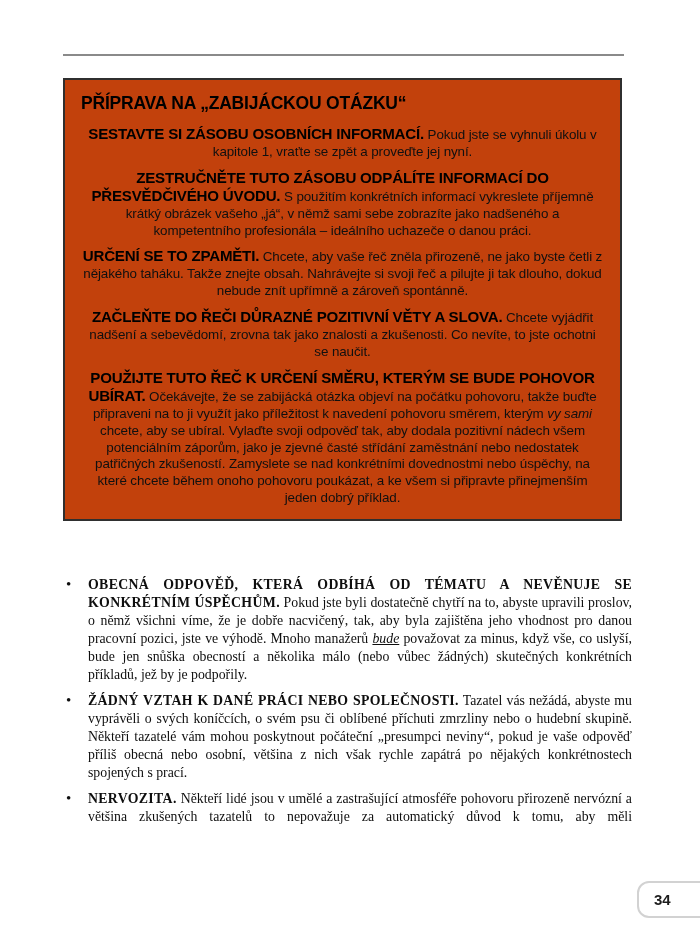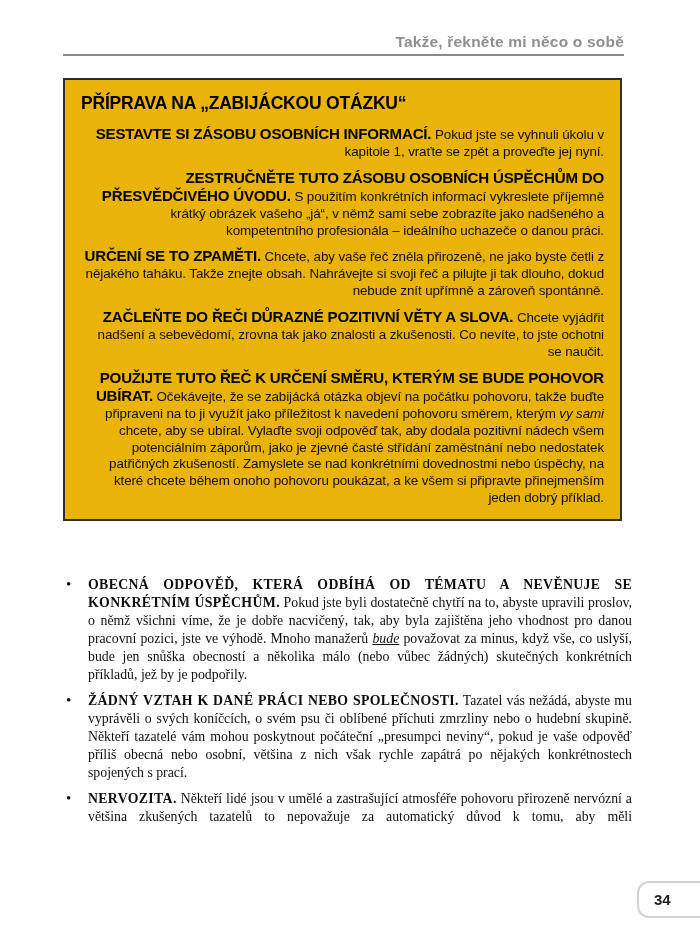--- a/index.html
+++ b/index.html
@@ -21,33 +21,33 @@
   }
   .header-rule {
     position:absolute; left:63px; top:54px; width:561px;
     border-top:2px solid #8a8a8a;
   }
 
   
   .callout-box {
     position:absolute; left:63px; top:78px; width:559px;
     box-sizing:border-box;
-    background:#eab308;
+    background:#c2410c;
     border:2px solid #2f2f2f;
     padding:13px 16px 12px 16px;
   }
   .box-title {
     margin:0 0 12px 0;
     font-size:17.5px; font-weight:bold; letter-spacing:-0.2px;
     color:#000;
   }
   .box-para {
     margin:0 0 9px 0;
     font-size:13.4px; line-height:16.9px; letter-spacing:-0.1px;
-    text-align:right; color:#101010;
+    text-align:center; color:#101010;
   }
   .box-para:last-child { margin-bottom:0; }
   .box-para .lead {
     font-weight:bold; font-size:15.1px; letter-spacing:-0.2px; color:#000;
   }
   .box-para em { font-style:italic; }
 
   
   .bullets {
     position:absolute; left:63px; top:576px; width:569px;
@@ -77,31 +77,28 @@
     padding-left:15px;
     font-weight:bold; font-size:15px; color:#1c1c1c;
     font-family:"Liberation Sans", sans-serif;
   }
 </style>
 </head>
 <body>
 
 <div class="page">
 
-  <div class="running-header">
-    <span>Takže, řekněte mi něco o sobě</span>
-  </div>
   <div class="header-rule"></div>
 
   <div class="callout-box">
     <h2 class="box-title">PŘÍPRAVA NA „ZABIJÁCKOU OTÁZKU“</h2>
 
     <p class="box-para"><b class="lead">SESTAVTE SI ZÁSOBU OSOBNÍCH INFORMACÍ.</b><span> Pokud jste se vyhnuli úkolu v kapitole 1, vraťte se zpět a proveďte jej nyní.</span><em></em><span></span></p>
 
-    <p class="box-para"><b class="lead">ZESTRUČNĚTE TUTO ZÁSOBU OSOBNÍCH ÚSPĚCHŮM DO PŘESVĚDČIVÉHO ÚVODU.</b><span> S použitím konkrétních informací vykreslete příjemně krátký obrázek vašeho „já“, v němž sami sebe zobrazíte jako nadšeného a kompetentního profesionála – ideálního uchazeče o danou práci.</span><em></em><span></span></p>
+    <p class="box-para"><b class="lead">ZESTRUČNĚTE TUTO ZÁSOBU ODPÁLÍTE INFORMACÍ DO PŘESVĚDČIVÉHO ÚVODU.</b><span> S použitím konkrétních informací vykreslete příjemně krátký obrázek vašeho „já“, v němž sami sebe zobrazíte jako nadšeného a kompetentního profesionála – ideálního uchazeče o danou práci.</span><em></em><span></span></p>
 
     <p class="box-para"><b class="lead">URČENÍ SE TO ZPAMĚTI.</b><span> Chcete, aby vaše řeč zněla přirozeně, ne jako byste četli z nějakého taháku. Takže znejte obsah. Nahrávejte si svoji řeč a pilujte ji tak dlouho, dokud nebude znít upřímně a zároveň spontánně.</span><em></em><span></span></p>
 
     <p class="box-para"><b class="lead">ZAČLEŇTE DO ŘEČI DŮRAZNÉ POZITIVNÍ VĚTY A SLOVA.</b><span> Chcete vyjádřit nadšení a sebevědomí, zrovna tak jako znalosti a zkušenosti. Co nevíte, to jste ochotni se naučit.</span><em></em><span></span></p>
 
     <p class="box-para"><b class="lead">POUŽIJTE TUTO ŘEČ K URČENÍ SMĚRU, KTERÝM SE BUDE POHOVOR UBÍRAT.</b><span> Očekávejte, že se zabijácká otázka objeví na počátku pohovoru, takže buďte připraveni na to ji využít jako příležitost k navedení pohovoru směrem, kterým </span><em>vy sami</em><span> chcete, aby se ubíral. Vylaďte svoji odpověď tak, aby dodala pozitivní nádech všem potenciálním záporům, jako je zjevné časté střídání zaměstnání nebo nedostatek patřičných zkušeností. Zamyslete se nad konkrétními dovednostmi nebo úspěchy, na které chcete během onoho pohovoru poukázat, a ke všem si připravte přinejmenším jeden dobrý příklad.</span></p>
 
   </div>
 
   <ul class="bullets">

